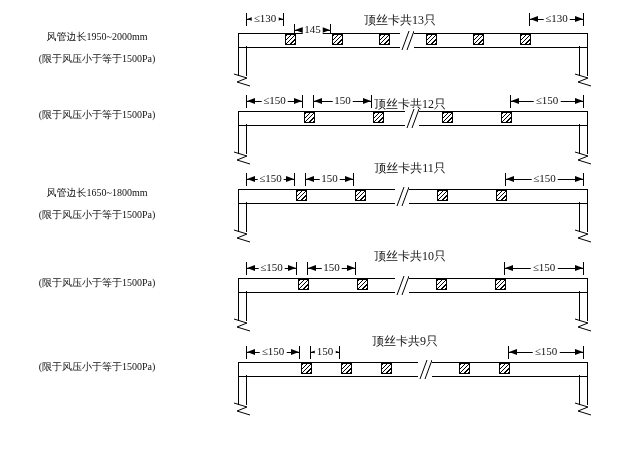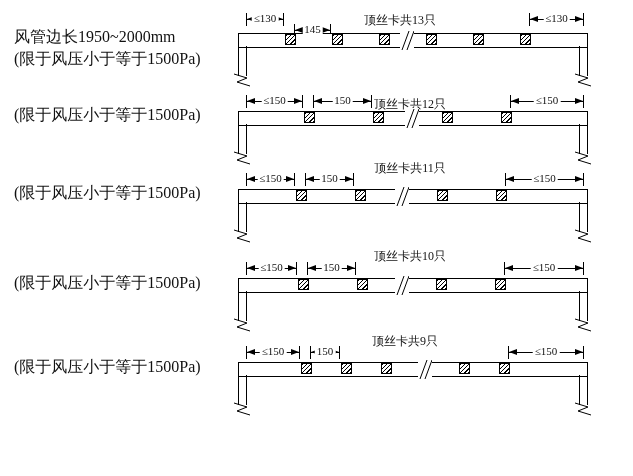--- a/index.html
+++ b/index.html
@@ -1,19 +1,19 @@
 <!DOCTYPE html>
 <html><head>
 <meta charset="utf-8">
 <style>
   html,body{margin:0;padding:0}
   body{background:#fff}
   .stage{position:relative;width:633px;height:476px;background:#fff;color:#111;
          font-family:"Liberation Serif","DejaVu Serif",serif;overflow:hidden}
-  .side-label{position:absolute;left:14px;width:166px;font-size:16px;
+  .side-label{position:absolute;left:14px;width:166px;text-align:center;font-size:10px;
               line-height:22px;white-space:nowrap}
   .count-label{position:absolute;font-size:12px;text-align:center;white-space:nowrap}
   .note{position:absolute;font-size:12px;white-space:nowrap}
   .caption{position:absolute;font-size:13px;color:#8e8e8e;white-space:nowrap;
            font-family:"Liberation Sans","DejaVu Sans",sans-serif}
   .bar{position:absolute;left:238px;width:348px;height:13px;border:1px solid #000;background:#fff}
   .sq{position:absolute;top:0;width:9px;height:9px;border:1px solid #000;
       background-image:repeating-linear-gradient(135deg,#000 0,#000 1px,#fff 1px,#fff 3px)}
   .bar-break{position:absolute;top:-4px;width:14px;height:21px;background:#fff}
   .drop{position:absolute;width:7px;height:30px;border-left:1px solid #000;border-right:1px solid #000}
@@ -133,20 +133,21 @@
     <svg class="zig" style="left:232px;top:150px" width="20" height="16" viewBox="0 0 20 16">
         <polyline points="2,2 15,6 5,10 18,14" fill="none" stroke="#000" stroke-width="1"></polyline>
       </svg>
     <svg class="zig" style="left:573px;top:150px" width="20" height="16" viewBox="0 0 20 16">
         <polyline points="2,2 15,6 5,10 18,14" fill="none" stroke="#000" stroke-width="1"></polyline>
       </svg>
   </section>
 
   <section>
     <div class="side-label" style="top:182px">
+      <div>风管边长1650~1800mm</div>
       <div>(限于风压小于等于1500Pa)</div>
     </div>
     <div class="count-label" style="left:350px;top:160px;width:120px">顶丝卡共11只</div>
     <div class="dim" style="left:246px;top:172px;width:49px">
         <span class="lbl">≤150</span>
         <i class="dline"></i>
         <i class="t tl"></i>
         <i class="t tr"></i>
         <i class="al"></i>
         <i class="ar"></i>

